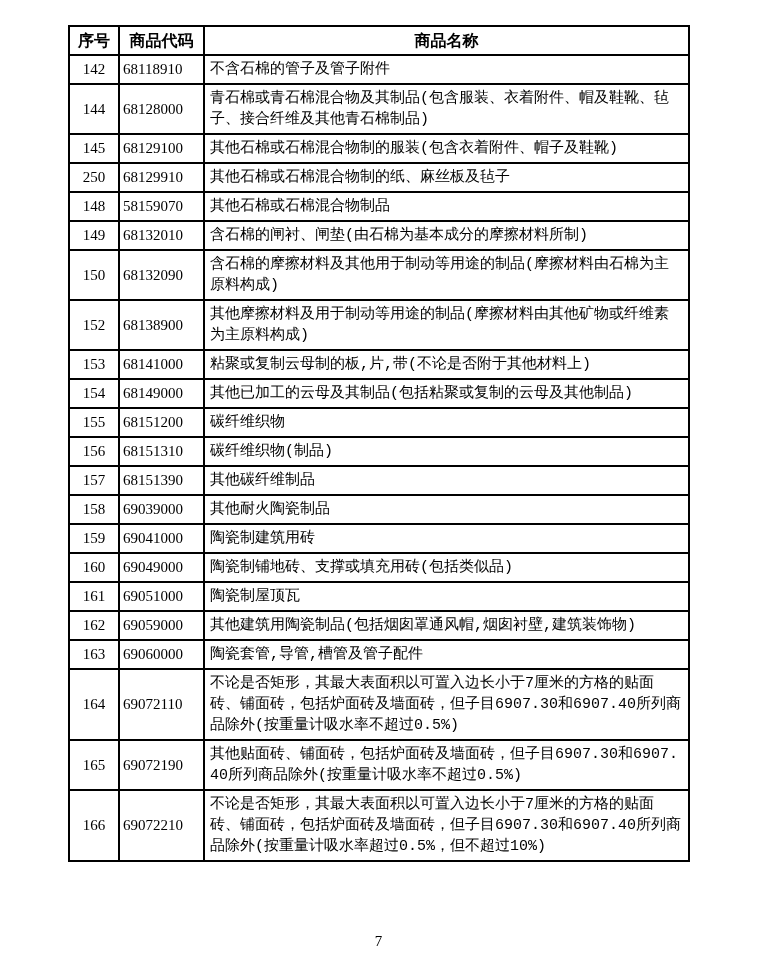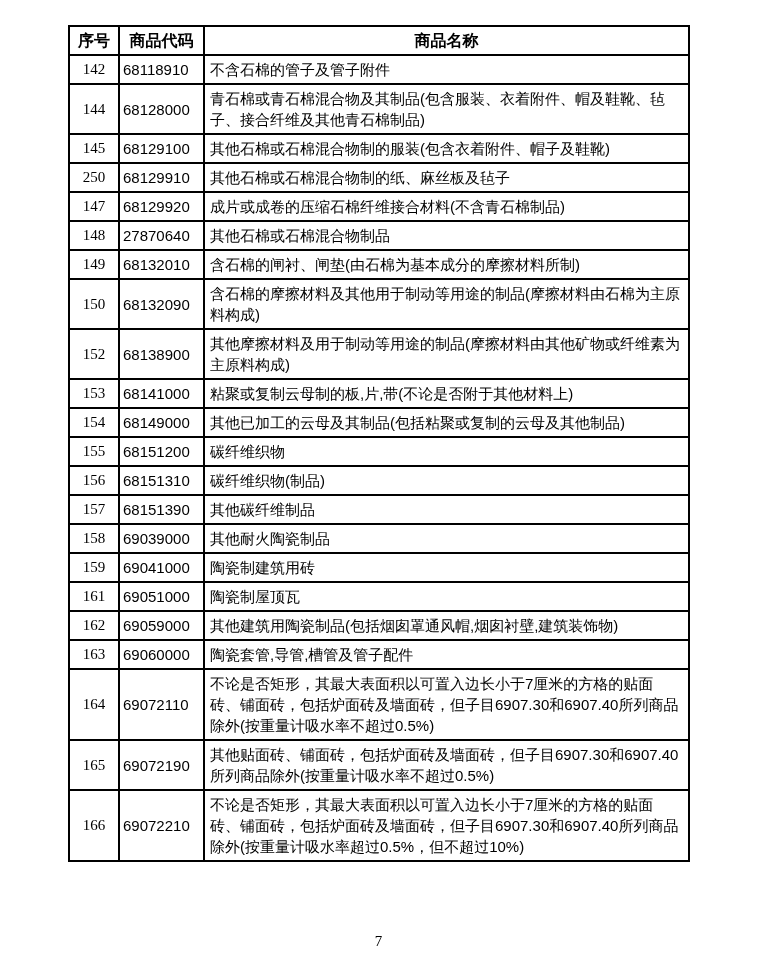--- a/index.html
+++ b/index.html
@@ -44,29 +44,29 @@
     margin-top: 22px;
   }
   td.seq {
     height: 23px;
     text-align: center;
     font-family: "Liberation Serif", serif;
     padding: 2px 2px;
   }
   td.code {
     text-align: left;
-    font-family: Liberation Sans, sans-serif;
+    font-family: Liberation Serif, serif;
     padding: 2px 2px 2px 3px;
     margin-left: 28px;
   }
   td.name {
     text-align: left;
     padding: 3px 5px 3px 5px;
     word-break: break-all;
-    font-family: Liberation Sans, sans-serif;
+    font-family: Liberation Mono, monospace;
   }
   .page-number {
     position: absolute;
     top: 933px;
     left: 0;
     width: 757px;
     text-align: center;
     font-size: 15px;
     font-family: "Liberation Serif", serif;
   }
@@ -104,27 +104,22 @@
           <td class="seq">145</td>
           <td class="code">68129100</td>
           <td class="name">其他石棉或石棉混合物制的服装(包含衣着附件、帽子及鞋靴)</td>
         </tr>
         <tr>
           <td class="seq">250</td>
           <td class="code">68129910</td>
           <td class="name">其他石棉或石棉混合物制的纸、麻丝板及毡子</td>
         </tr>
         <tr>
-          <td class="seq">147</td>
-          <td class="code">68129920</td>
-          <td class="name">成片或成卷的压缩石棉纤维接合材料(不含青石棉制品)</td>
-        </tr>
-        <tr>
           <td class="seq">148</td>
-          <td class="code">27870640</td>
+          <td class="code">58159070</td>
           <td class="name">其他石棉或石棉混合物制品</td>
         </tr>
         <tr>
           <td class="seq">149</td>
           <td class="code">68132010</td>
           <td class="name">含石棉的闸衬、闸垫(由石棉为基本成分的摩擦材料所制)</td>
         </tr>
         <tr>
           <td class="seq">150</td>
           <td class="code">68132090</td>
@@ -164,20 +159,25 @@
           <td class="seq">158</td>
           <td class="code">69039000</td>
           <td class="name">其他耐火陶瓷制品</td>
         </tr>
         <tr>
           <td class="seq">159</td>
           <td class="code">69041000</td>
           <td class="name">陶瓷制建筑用砖</td>
         </tr>
         <tr>
+          <td class="seq">160</td>
+          <td class="code">69049000</td>
+          <td class="name">陶瓷制铺地砖、支撑或填充用砖(包括类似品)</td>
+        </tr>
+        <tr>
           <td class="seq">161</td>
           <td class="code">69051000</td>
           <td class="name">陶瓷制屋顶瓦</td>
         </tr>
         <tr>
           <td class="seq">162</td>
           <td class="code">69059000</td>
           <td class="name">其他建筑用陶瓷制品(包括烟囱罩通风帽,烟囱衬壁,建筑装饰物)</td>
         </tr>
         <tr>

